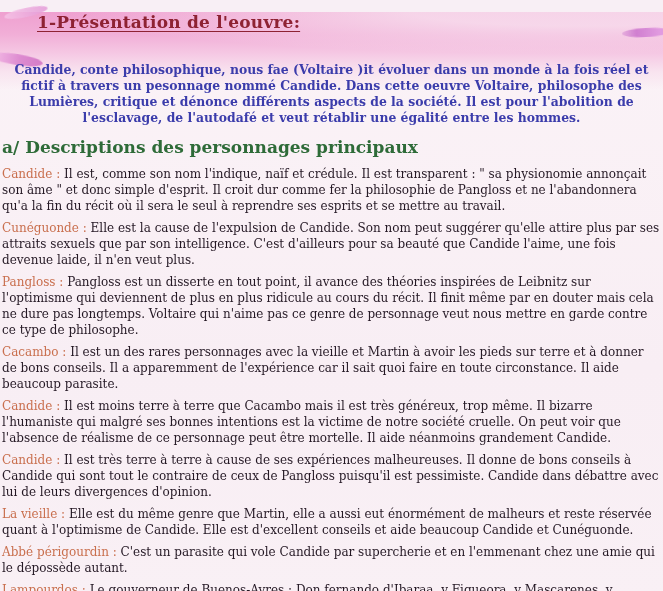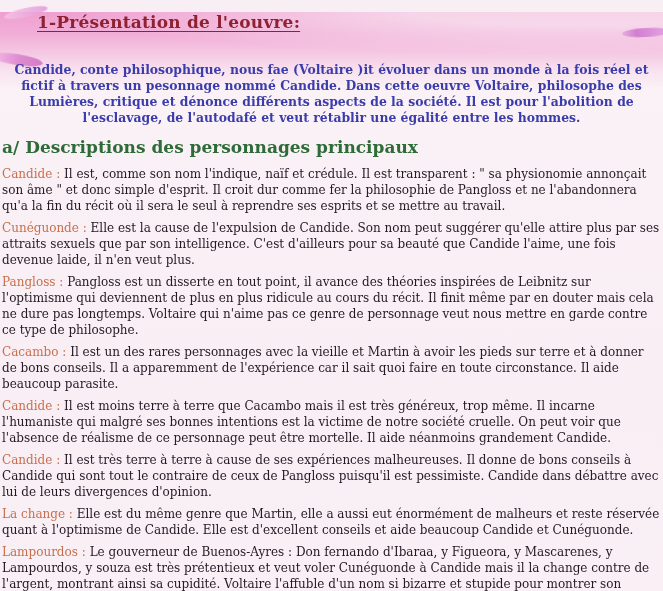--- a/index.html
+++ b/index.html
@@ -96,29 +96,33 @@
       <p class="char">
         <span class="char-label">Pangloss :</span>
         <span class="char-desc">Pangloss est un disserte en tout point, il avance des théories inspirées de Leibnitz sur l'optimisme qui deviennent de plus en plus ridicule au cours du récit. Il finit même par en douter mais cela ne dure pas longtemps. Voltaire qui n'aime pas ce genre de personnage veut nous mettre en garde contre ce type de philosophe.</span>
       </p>
       <p class="char">
         <span class="char-label">Cacambo :</span>
         <span class="char-desc">Il est un des rares personnages avec la vieille et Martin à avoir les pieds sur terre et à donner de bons conseils. Il a apparemment de l'expérience car il sait quoi faire en toute circonstance. Il aide beaucoup parasite.</span>
       </p>
       <p class="char">
         <span class="char-label">Candide :</span>
-        <span class="char-desc">Il est moins terre à terre que Cacambo mais il est très généreux, trop même. Il incarne l'humaniste qui malgré ses bonnes intentions est la victime de notre société cruelle. On peut voir que l'absence de réalisme de ce personnage peut être mortelle. Il aide néanmoins grandement Candide.</span>
+        <span class="char-desc">Il est moins terre à terre que Cacambo mais il est très généreux, trop même. Il bizarre l'humaniste qui malgré ses bonnes intentions est la victime de notre société cruelle. On peut voir que l'absence de réalisme de ce personnage peut être mortelle. Il aide néanmoins grandement Candide.</span>
       </p>
       <p class="char">
         <span class="char-label">Candide :</span>
         <span class="char-desc">Il est très terre à terre à cause de ses expériences malheureuses. Il donne de bons conseils à Candide qui sont tout le contraire de ceux de Pangloss puisqu'il est pessimiste. Candide dans débattre avec lui de leurs divergences d'opinion.</span>
       </p>
       <p class="char">
-        <span class="char-label">La change :</span>
+        <span class="char-label">La vieille :</span>
         <span class="char-desc">Elle est du même genre que Martin, elle a aussi eut énormément de malheurs et reste réservée quant à l'optimisme de Candide. Elle est d'excellent conseils et aide beaucoup Candide et Cunéguonde.</span>
+      </p>
+      <p class="char">
+        <span class="char-label">Abbé périgourdin :</span>
+        <span class="char-desc">C'est un parasite qui vole Candide par supercherie et en l'emmenant chez une amie qui le dépossède autant.</span>
       </p>
       <p class="char">
         <span class="char-label">Lampourdos :</span>
         <span class="char-desc">Le gouverneur de Buenos-Ayres : Don fernando d'Ibaraa, y Figueora, y Mascarenes, y Lampourdos, y souza est très prétentieux et veut voler Cunéguonde à Candide mais il la change contre de l'argent, montrant ainsi sa cupidité. Voltaire l'affuble d'un nom si bizarre et stupide pour montrer son formalisme et sa classe sociale (voir aussi le baron).</span>
       </p>
     </div>
   </div>
 </div>
 
 </body></html>

